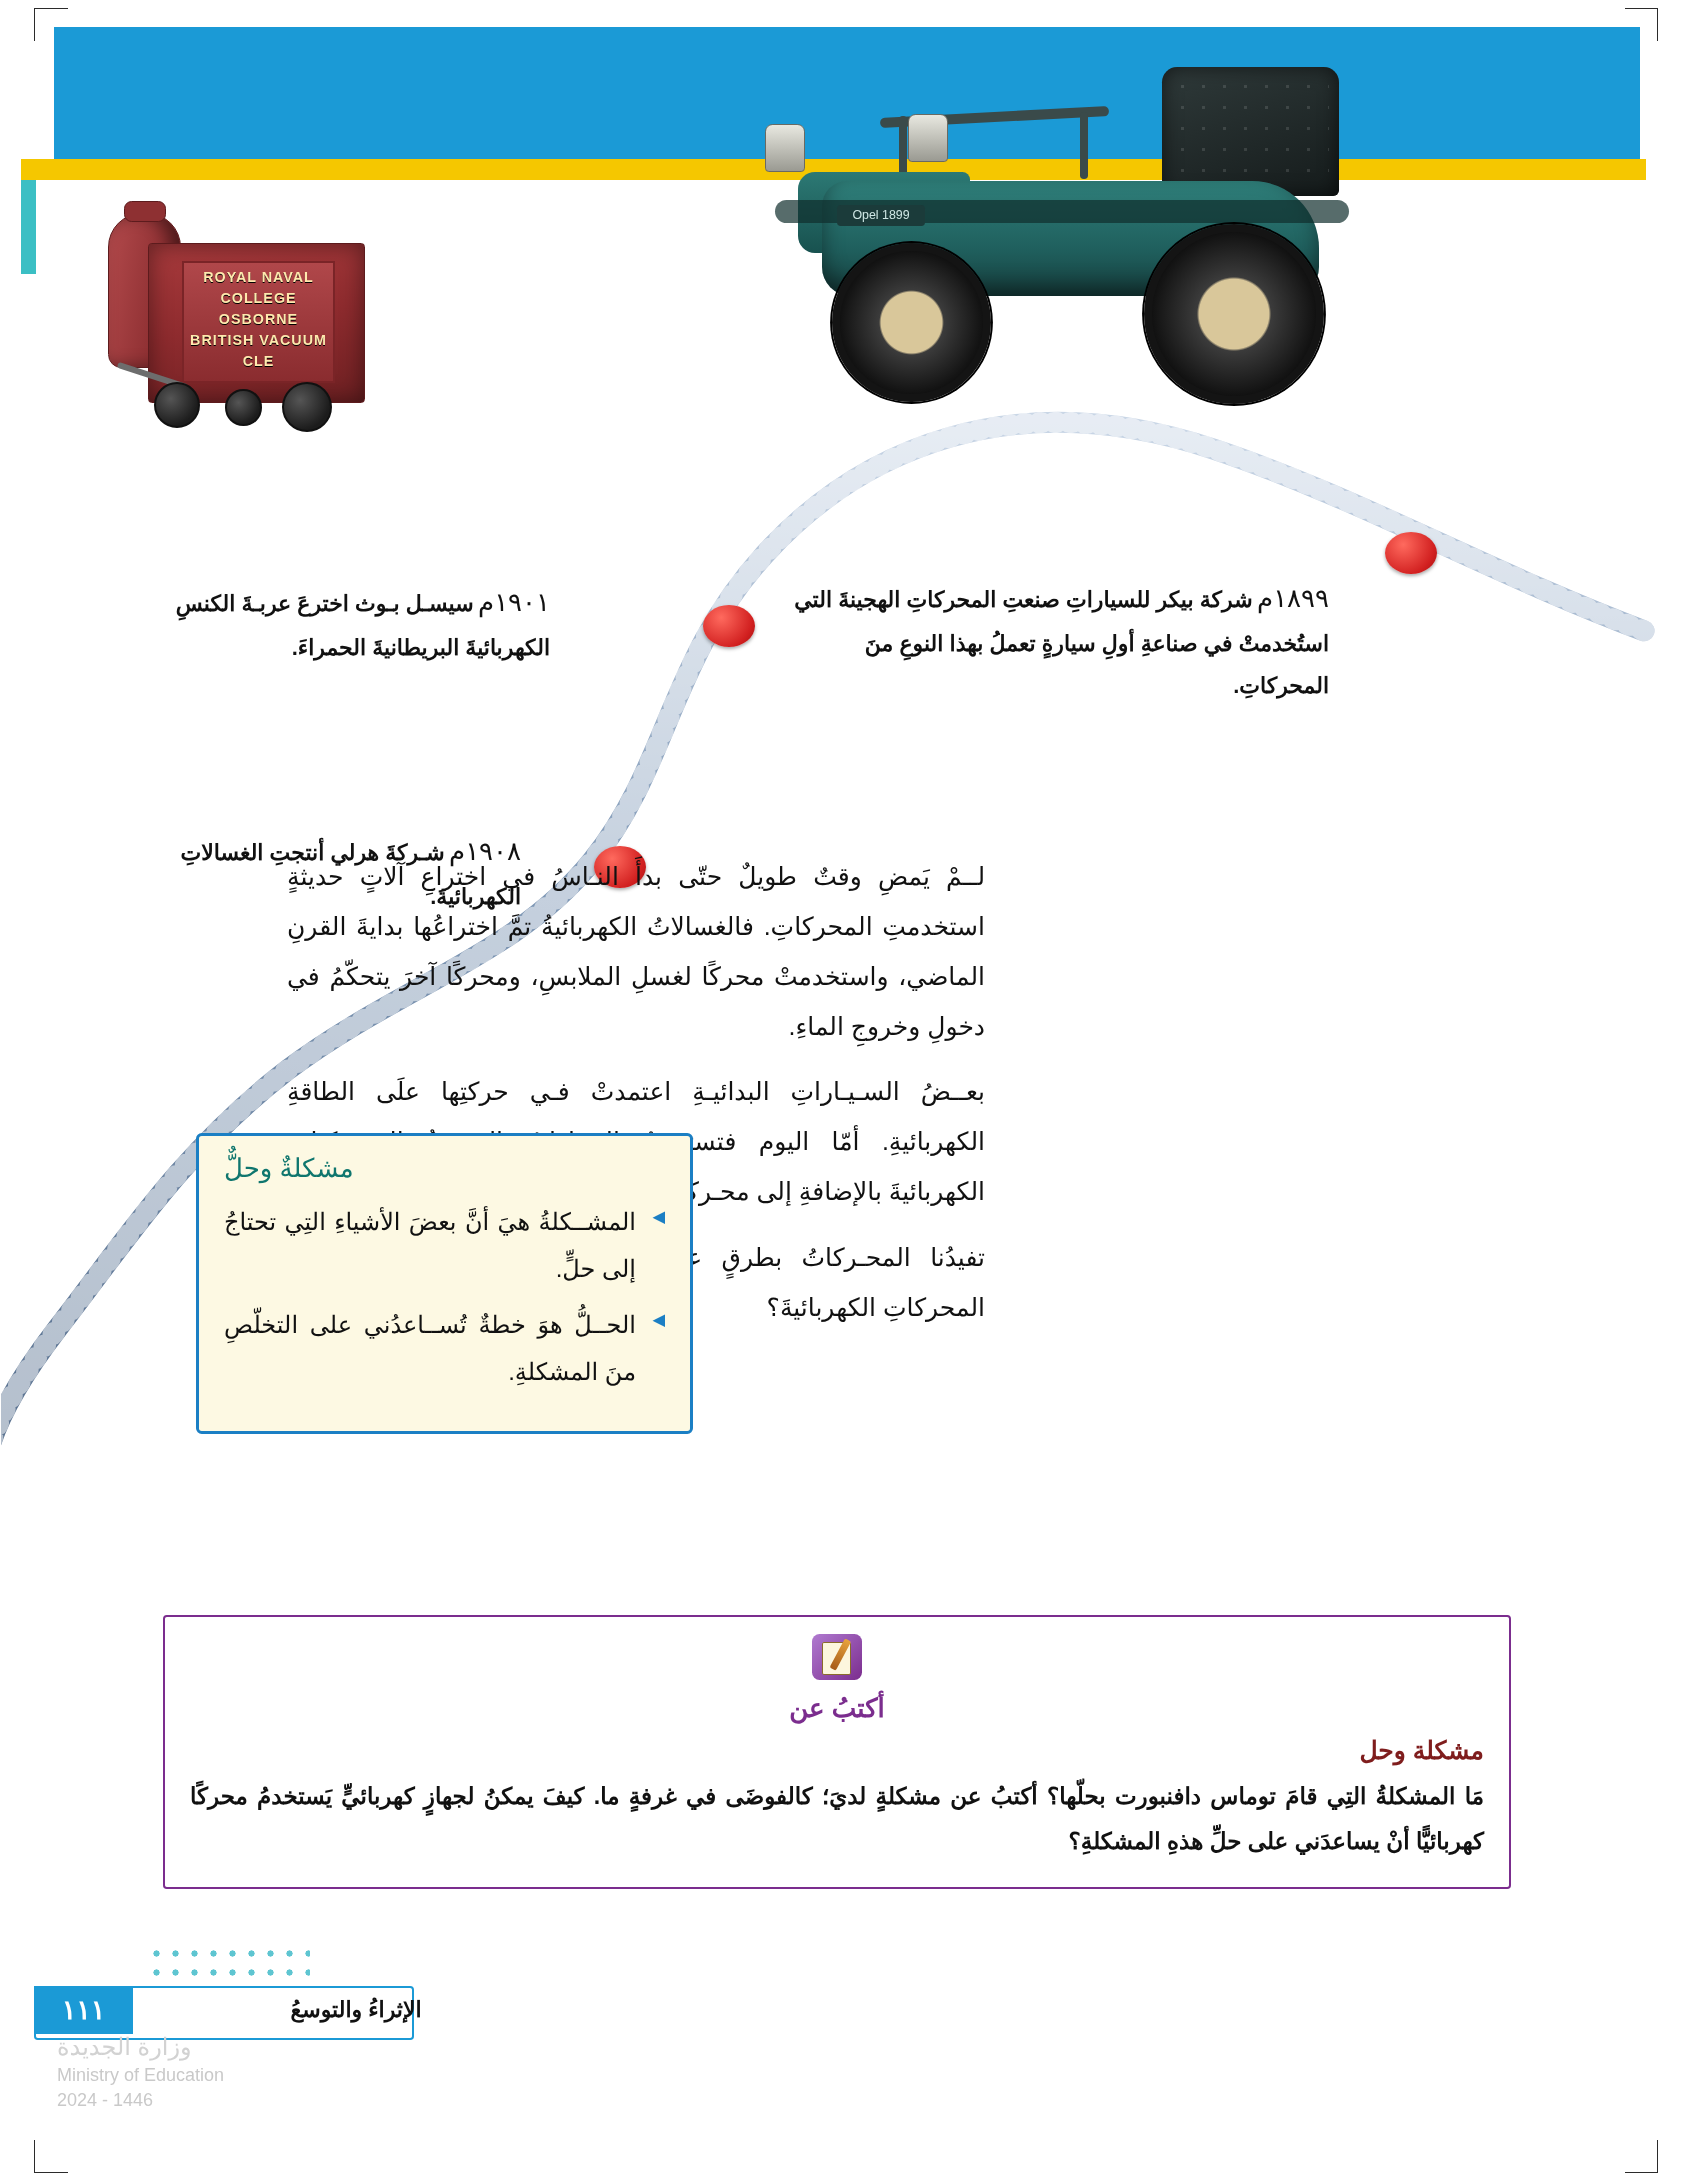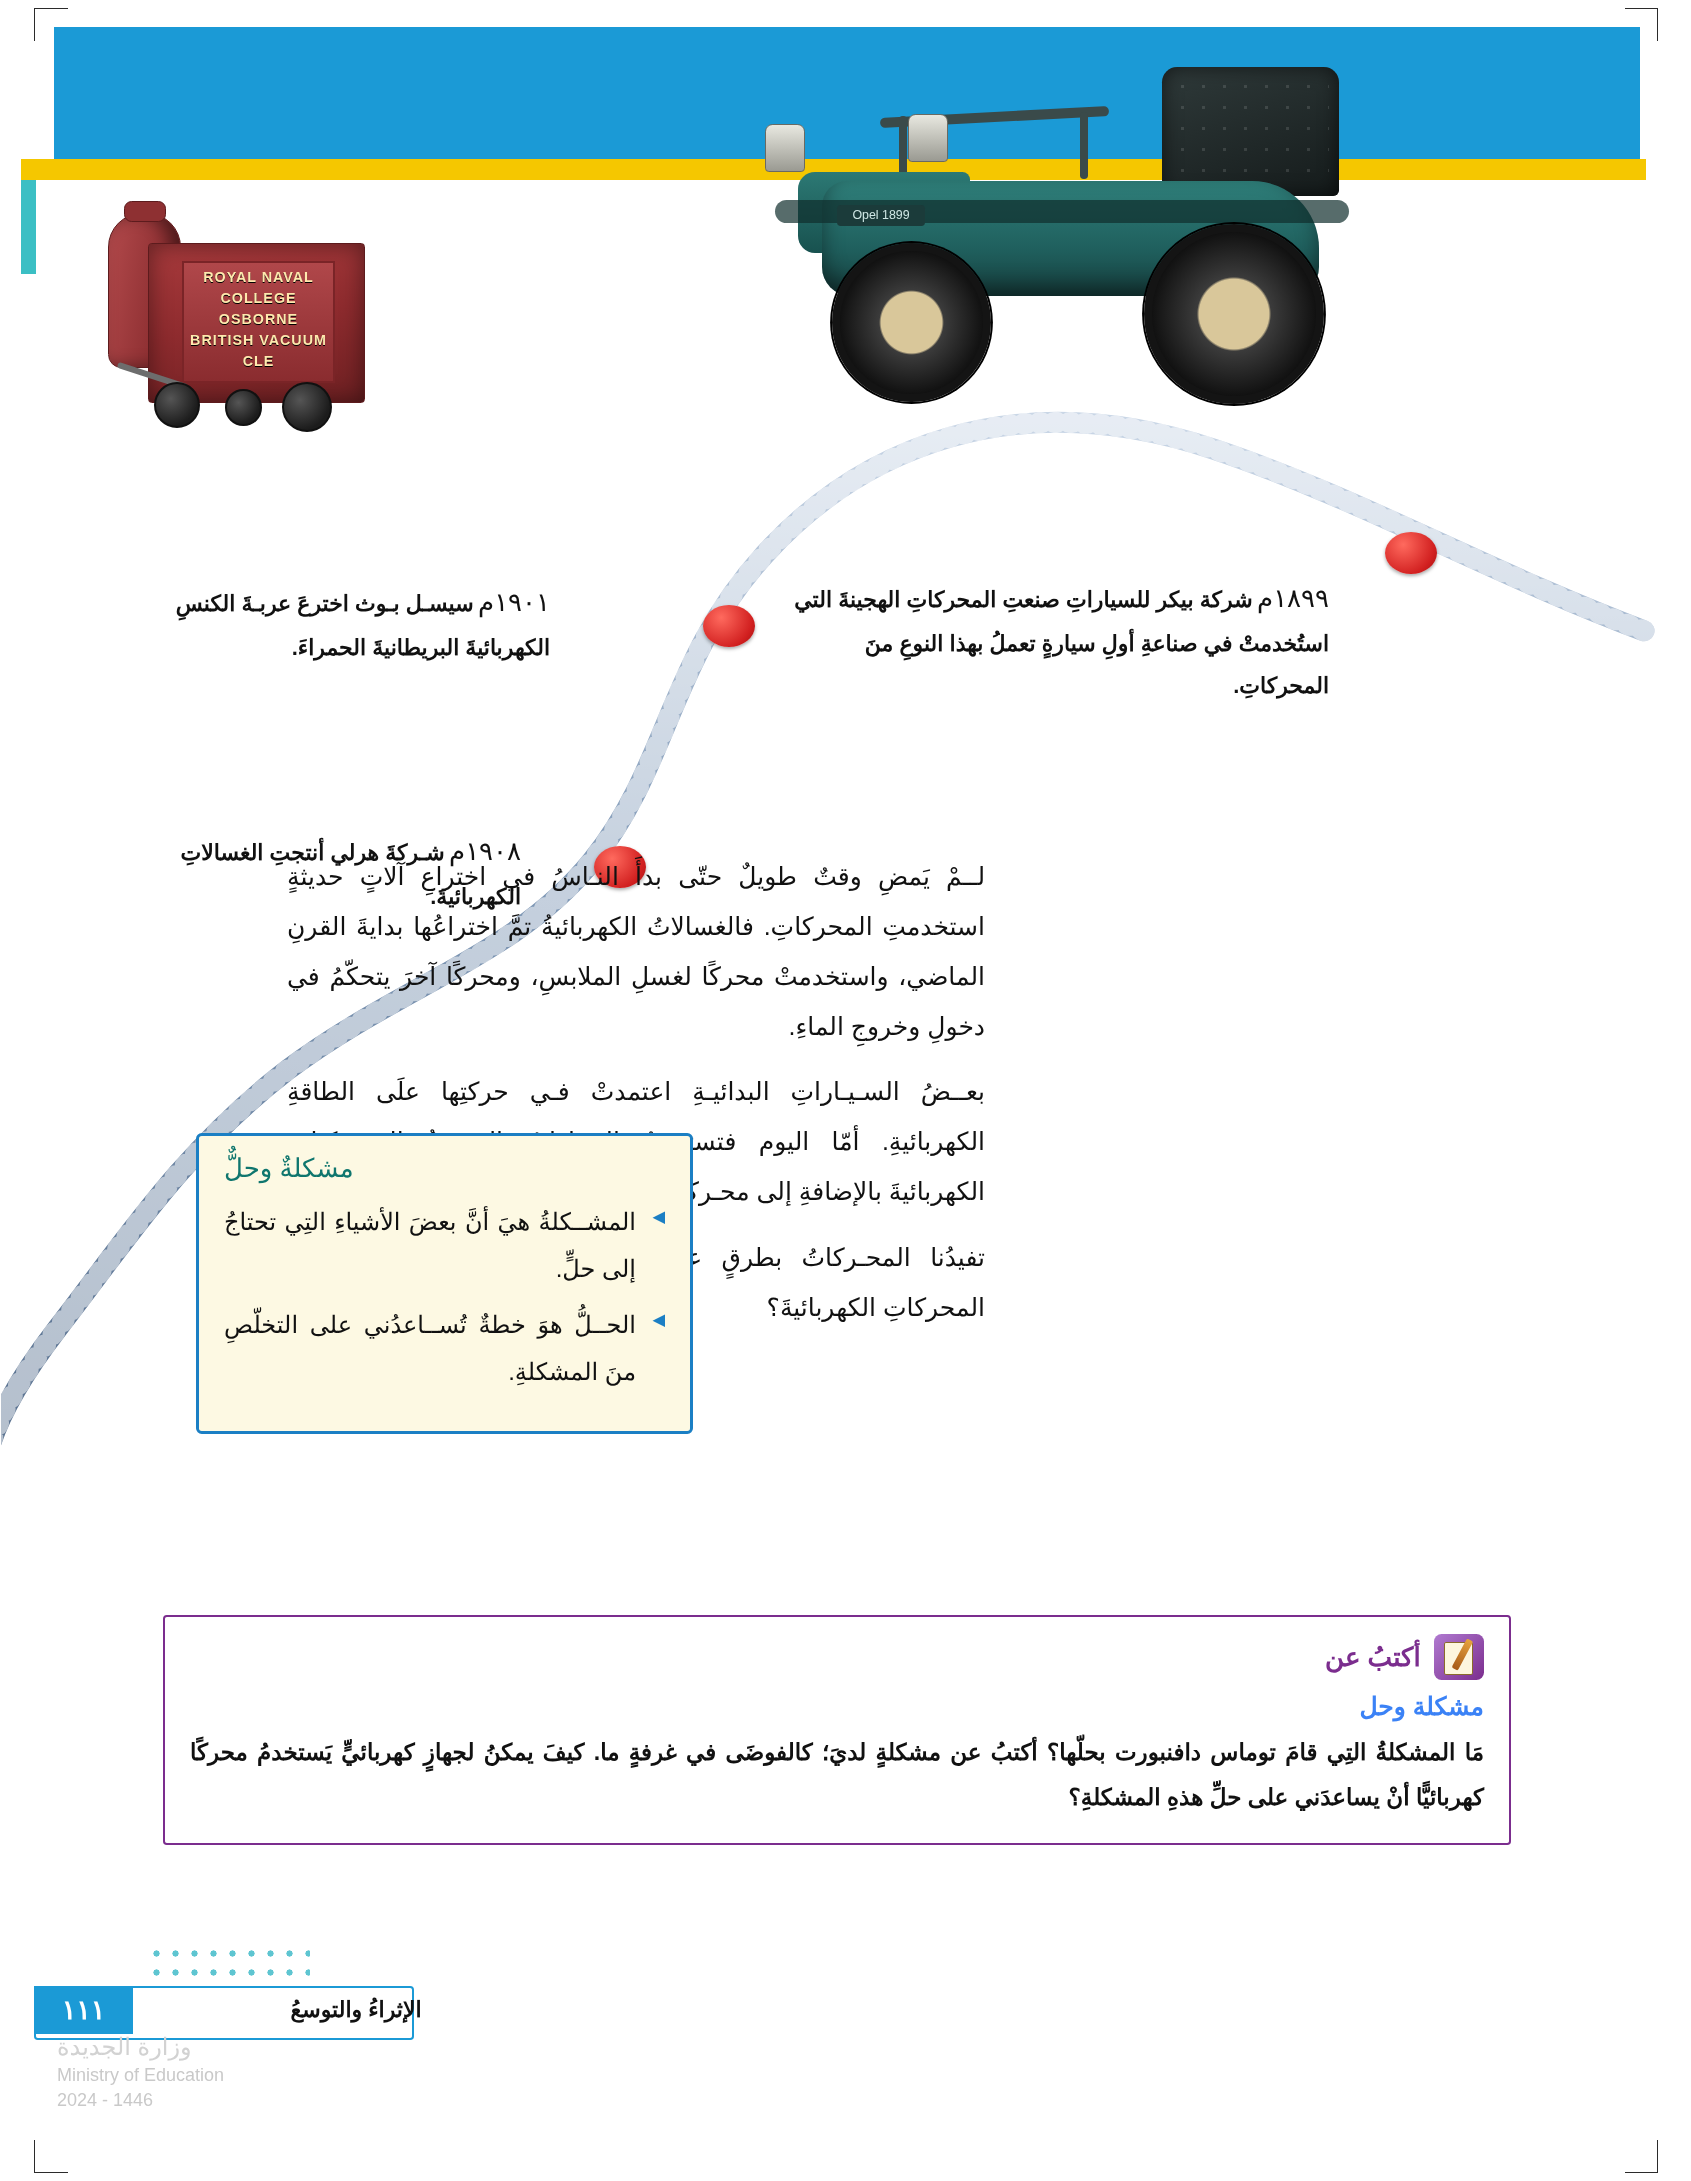--- a/index.html
+++ b/index.html
@@ -339,21 +339,21 @@
     width: 1348px;
     border: 2.9px solid #7b2d8e;
     border-radius: 3.8px;
     padding: 17px 25px 23px 25px;
     box-sizing: border-box;
     direction: rtl;
     background: #ffffff;
   }
   .wb-head {
     display: flex;
-    flex-direction: row;
+    flex-direction: column;
     align-items: center;
     justify-content: flex-start;
     gap: 13.4px;
   }
   .wb-icon {
     width: 50px; height: 46px;
     border-radius: 7.6px;
     background: linear-gradient(135deg,#b07ad0,#7b2d8e);
     position: relative;
     flex: 0 0 auto;
@@ -373,21 +373,21 @@
     background: linear-gradient(180deg,#e8a33d,#a65b18);
     transform: rotate(28deg);
     border-radius: 1.9px;
   }
   .wb-title {
     color: #7b2d8e;
     font-size: 26px;
     font-weight: bold;
   }
   .wb-sub {
-    color: #3b82f6;
+    color: #7f1d1d;
     font-size: 25px;
     font-weight: bold;
     margin: 11.5px 0 9.6px 0;
     text-align: right;
   }
   .wb-body {
     font-size: 23px;
     line-height: 1.95;
     color: #111;
     text-align: justify;

